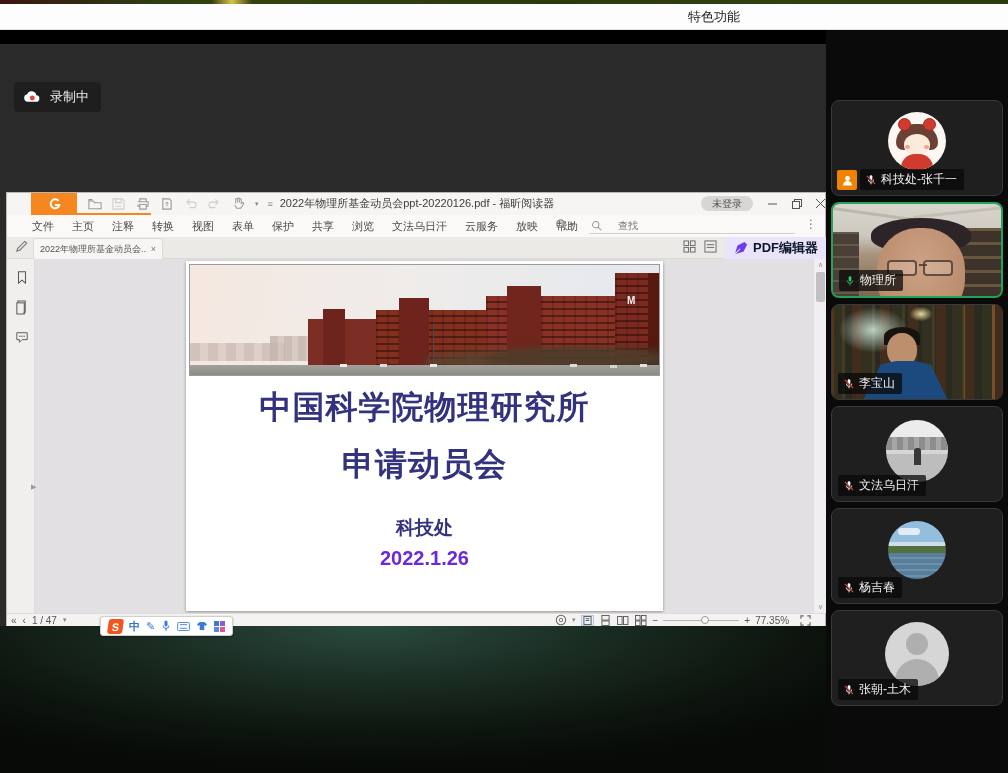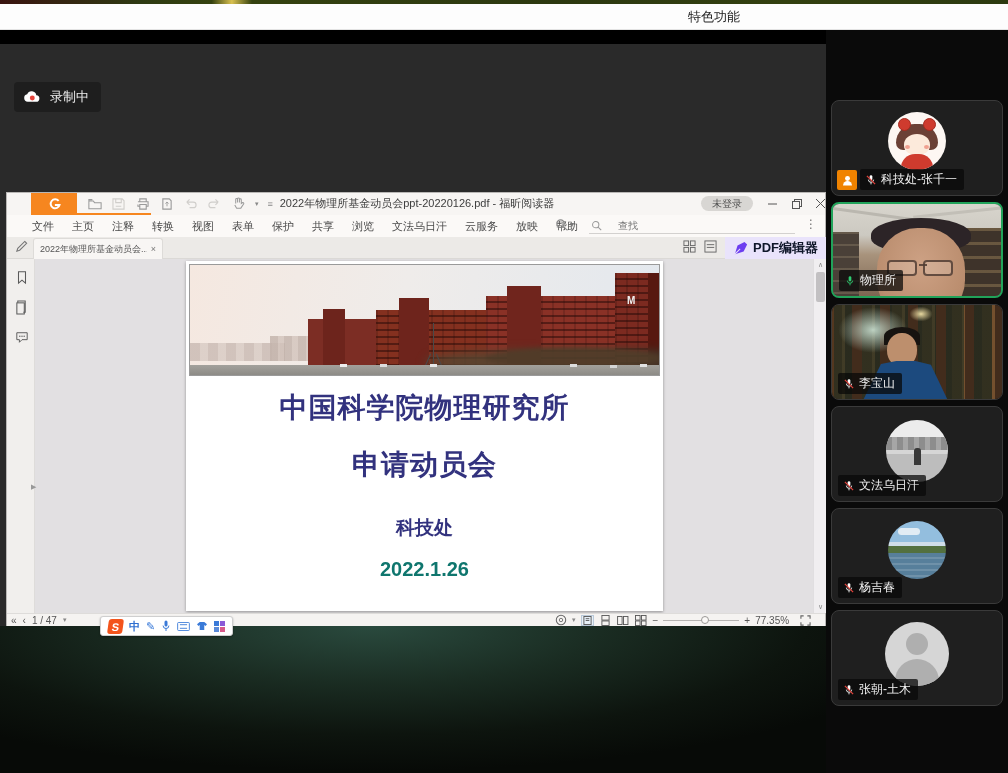--- a/index.html
+++ b/index.html
@@ -72,23 +72,23 @@
   .trees { position:absolute; left:295px; bottom:6px; width:176px; height:22px; border-radius:50%;
     background:#4e3e2a; box-shadow:-60px 4px 10px #574631, 40px 3px 9px #46372a, 90px 5px 8px #3e3226; filter:blur(2px); opacity:.9; }
   .mast { position:absolute; left:243px; bottom:10px; width:1px; height:42px; background:#4a4a4a; }
   .mast::before { content:""; position:absolute; left:-6px; top:30px; width:1px; height:16px; background:#4a4a4a; transform:rotate(24deg); }
   .mast::after { content:""; position:absolute; left:6px; top:30px; width:1px; height:16px; background:#4a4a4a; transform:rotate(-24deg); }
   .road { position:absolute; left:0; bottom:0; width:100%; height:10px; background:linear-gradient(180deg,#a3a19c,#8d8b86); }
   .vehicles { position:absolute; left:150px; bottom:8px; width:7px; height:3px; background:#eee;
     box-shadow:40px 0 #ddd, 90px 0 #e8e8e8, 230px 0 #ddd, 270px 1px #d5d5d5, 300px 0 #e2e2e2; }
 
   .slide-text { position:absolute; left:0; top:118px; width:100%; display:flex; flex-direction:column; align-items:center; }
-  .slide-title { color:#32327e; font-weight:bold; font-size:28px; letter-spacing:1px; line-height:57px; white-space:nowrap; }
+  .slide-title { color:#32327e; font-weight:bold; font-size:32px; letter-spacing:1px; line-height:57px; white-space:nowrap; }
   .slide-dept { color:#32327e; font-weight:bold; font-size:19px; margin-top:22px; }
-  .slide-date { color:#0f766e; font-weight:bold; font-size:20px; margin-top:17px; }
+  .slide-date { color:#6d28d9; font-weight:bold; font-size:20px; margin-top:6px; }
 
   .v-scrollbar { position:absolute; left:806px; top:66px; width:13px; height:354px; background:#f0eef0; border-left:1px solid #e0dee0; }
   .sb-arrow { position:absolute; left:0; width:13px; height:12px; display:flex; align-items:center; justify-content:center; font-size:7px; color:#888; }
   .sb-thumb { position:absolute; left:2px; top:13px; width:9px; height:30px; background:#c2c0c2; border-radius:2px; }
 
   .w-statusbar { position:absolute; left:0; top:420px; width:100%; height:13px; background:#f5f3f1; border-top:1px solid #dedcda;
     display:flex; align-items:center; font-size:10px; color:#555; }
   .sb-left { position:absolute; left:4px; display:flex; align-items:center; gap:6px; }
   .sb-right { position:absolute; left:548px; display:flex; align-items:center; gap:5px; }
   .lay-ic { width:13px; height:11px; display:flex; align-items:center; justify-content:center; }

